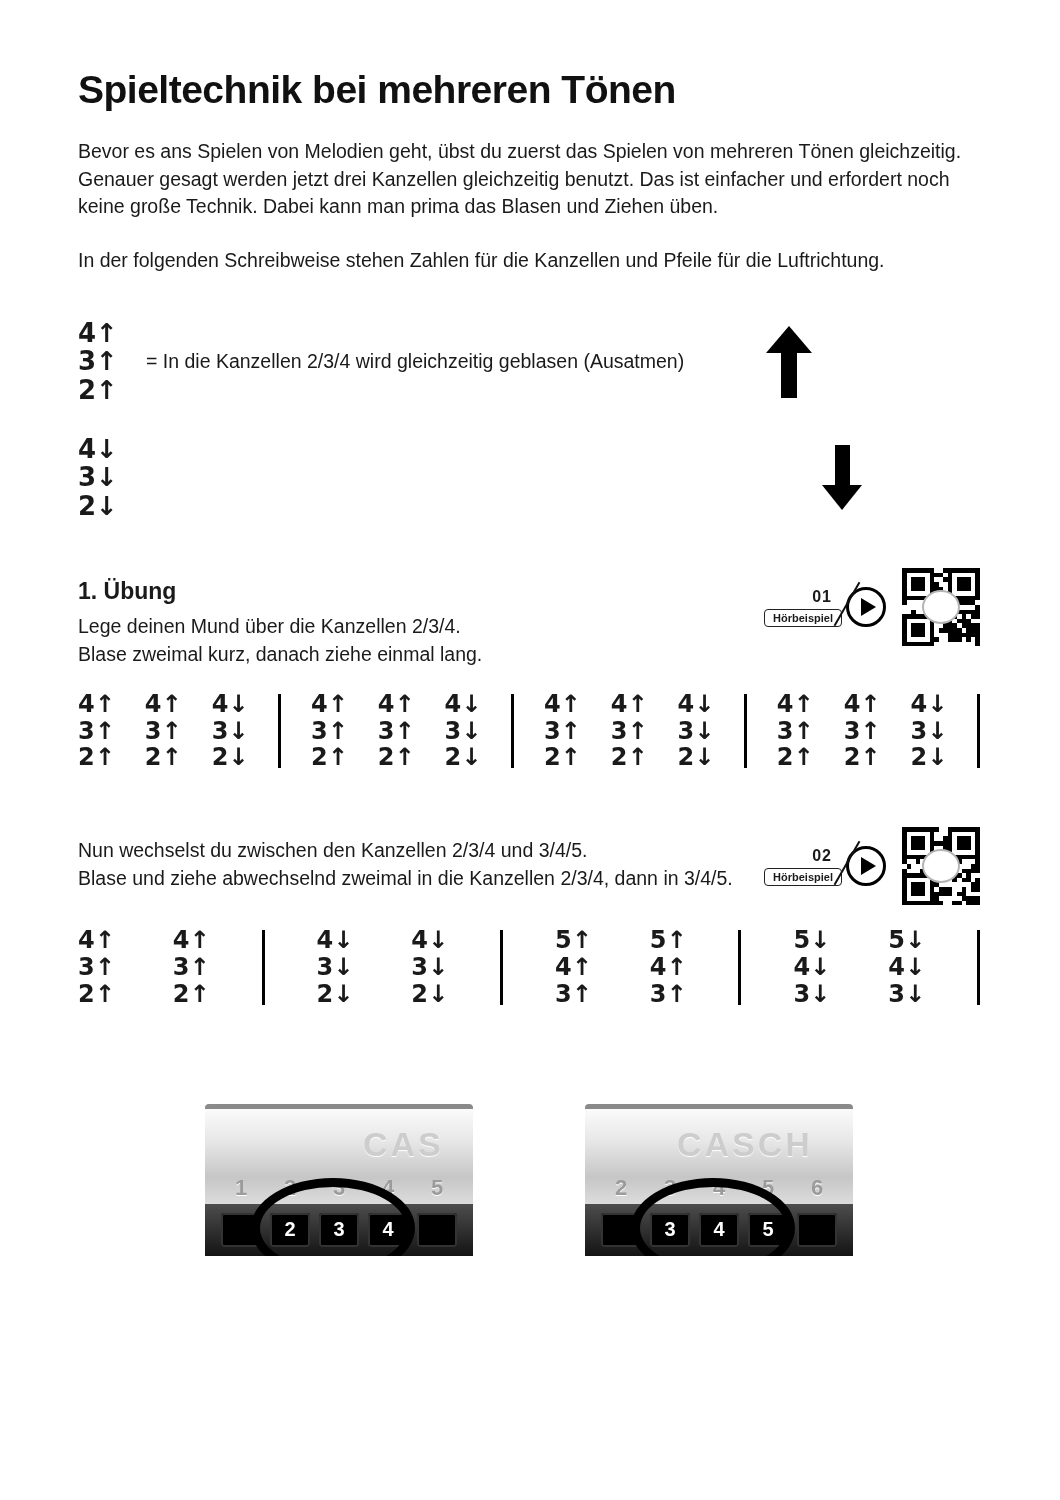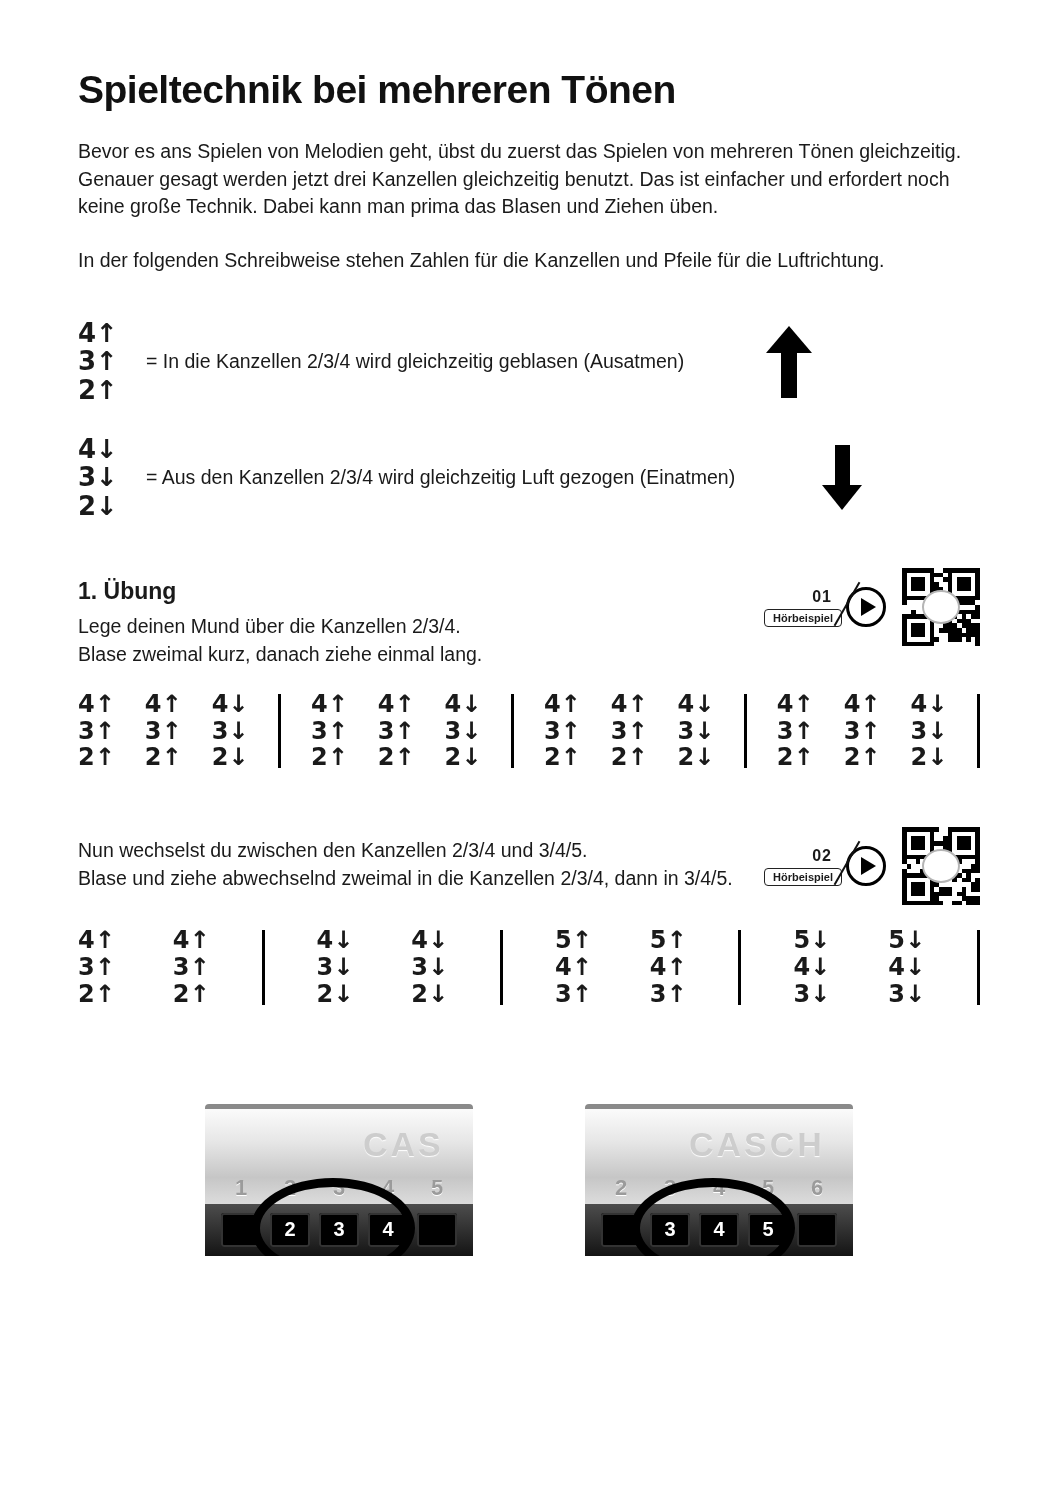--- a/index.html
+++ b/index.html
@@ -62,21 +62,21 @@
   .chord-cell { font-family: "DejaVu Sans", sans-serif; font-weight: bold; font-size: 24px; line-height: 1.12; white-space: nowrap; }
   .barline { width: 3px; background: #000; margin: 3px 0; }
 
   
   .harmonica-row { display: flex; justify-content: center; gap: 112px; margin-top: 96px; }
   .harmonica { position: relative; width: 268px; }
   .h-plate { height: 100px; border-top: 5px solid #8a8a8a; border-radius: 4px 4px 0 0; position: relative; overflow: hidden;
              background: linear-gradient(180deg,#fbfbfb 0%,#e6e6e6 35%,#c6c6c6 72%,#dcdcdc 100%); }
   .h-brand { position: absolute; top: 16px; left: 158px; font-size: 34px; font-weight: bold; color: #cdcdcd;
              letter-spacing: 3px; white-space: nowrap; text-shadow: 0 1px 1px #fff; }
-  .harmonica.second .h-brand { left: 104px; }
+  .harmonica.second .h-brand { left: 92px; }
   .h-numbers { position: absolute; bottom: 3px; left: 0; right: 0; display: flex; justify-content: space-between; padding: 0 16px; }
   .h-num { width: 40px; text-align: center; color: #9b9b9b; font-size: 22px; font-weight: bold; text-shadow: 0 1px 0 #fff; }
   .h-comb { height: 52px; background: linear-gradient(180deg,#4d4d4d,#141414); display: flex; justify-content: space-between;
             align-items: center; padding: 0 16px; }
   .h-hole { width: 40px; height: 34px; background: #000; border-radius: 3px; box-shadow: inset 0 0 0 2px #333;
             display: flex; align-items: center; justify-content: center; }
   .h-hole-label { color: #fff; font-size: 20px; font-weight: bold; }
   .h-bottom { height: 22px; border-radius: 0 0 4px 4px; background: linear-gradient(180deg,#f0f0f0,#b9b9b9); }
   .h-ellipse { position: absolute; left: 46px; top: 74px; width: 164px; height: 100px; border: 9px solid #000;
                border-radius: 50%; z-index: 3; }
@@ -113,21 +113,20 @@
             <div class="shaft"></div>
           </div>
         </div>
       </div>
       <div class="legend-row down">
         <div class="legend-stack">
           <div class="legend-cell">4↓</div>
           <div class="legend-cell">3↓</div>
           <div class="legend-cell">2↓</div>
         </div>
-        <div class="legend-caption">= Aus den Kanzellen 2/3/4 wird gleichzeitig Luft gezogen (Einatmen)</div>
         <div class="legend-arrow-wrap">
           <div class="big-arrow down">
             <div class="shaft"></div>
             <div class="head-down"></div>
           </div>
         </div>
       </div>
     </div>
 
   <section class="exercise">

